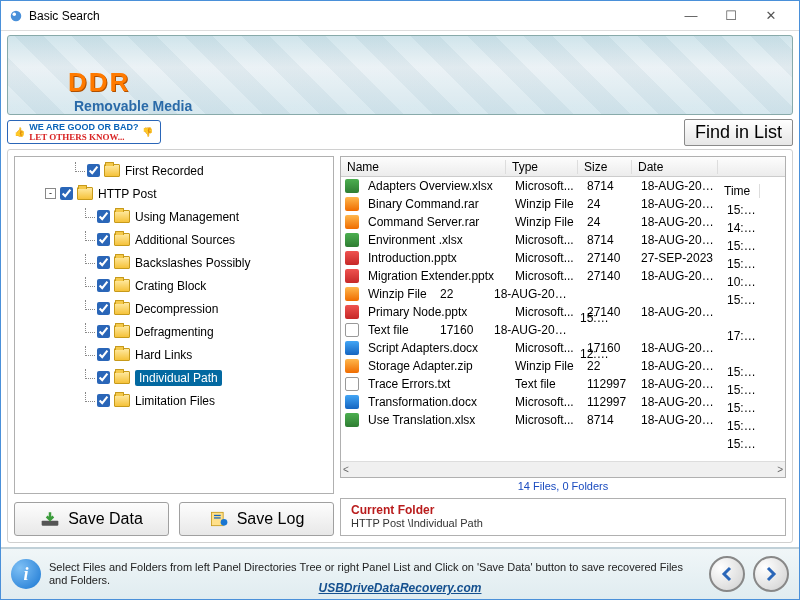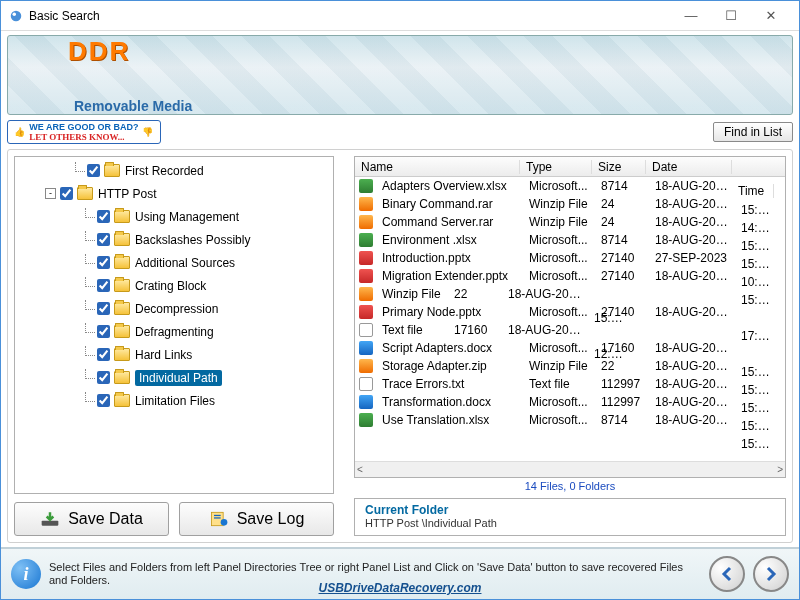--- a/index.html
+++ b/index.html
@@ -1,31 +1,31 @@
 <!DOCTYPE html>
 <html><head>
 <meta charset="utf-8">
 <style>
 * { box-sizing: border-box; margin: 0; padding: 0; font-family: "Segoe UI", Tahoma, sans-serif; }
 body { background: #fff; width: 800px; height: 600px; overflow: hidden; display: flex; flex-direction: column; border: 1px solid #4a90d9; }
 .titlebar { height: 30px; background: #fff; display: flex; align-items: center; padding: 0 8px; border-bottom: 1px solid #ddd; }
 .titlebar .appicon { width: 14px; height: 14px; margin-right: 6px; }
 .titlebar .title { flex: 1; font-size: 12px; color: #000; }
 .titlebar .winbtn { width: 40px; height: 28px; display: flex; align-items: center; justify-content: center; font-size: 13px; color: #555; cursor: pointer; }
-.banner { height: 80px; margin: 4px 6px 2px 6px; border: 1px solid #8aa; border-radius: 3px; background: linear-gradient(to bottom, #c8e0e8, #e8f0f4 40%, #d0e4ec); display: flex; flex-direction: column; justify-content: space-between; padding-left: 60px; position: relative; overflow: hidden; }
+.banner { height: 80px; margin: 4px 6px 2px 6px; border: 1px solid #8aa; border-radius: 3px; background: linear-gradient(to bottom, #c8e0e8, #e8f0f4 40%, #d0e4ec); display: flex; flex-direction: column; justify-content: flex-end; padding-left: 60px; position: relative; overflow: hidden; }
 .banner::before { content: ""; position: absolute; inset: 0; background: repeating-linear-gradient(45deg, rgba(255,255,255,0.15) 0 20px, rgba(180,200,210,0.15) 20px 40px); }
 .banner .ddr { font-family: "Arial Black", sans-serif; font-size: 26px; font-weight: 900; color: #ff7a00; letter-spacing: 2px; position: relative; text-shadow: 1px 1px 0 #b05000; }
 .banner .sub { font-size: 14px; font-weight: 600; color: #2a6aa8; position: relative; margin-left: 6px; }
 .toolbar { height: 30px; margin: 0 6px; display: flex; align-items: center; }
 .feedback-badge { border: 1.5px solid #2a66b8; border-radius: 3px; padding: 1px 6px; display: flex; align-items: center; gap: 4px; font-size: 9px; line-height: 10px; font-family: "Courier New", monospace; font-weight: bold; }
 .feedback-badge .l1 { color: #0a63b8; }
 .feedback-badge .l2 { color: #d82222; font-family: Liberation Serif, serif; }
 .spacer { flex: 1; }
-.btn { background: linear-gradient(#fff, #e6e6e6); border: 1px solid #8a8a8a; border-radius: 2px; padding: 2px 10px; font-size: 12px; cursor: pointer; }
-.main { flex: 1; margin: 2px 6px 4px 6px; border: 1px solid #d0d0d0; border-radius: 3px; display: flex; gap: 20px; padding: 6px; background: #fff; }
+.btn { background: linear-gradient(#fff, #e6e6e6); border: 1px solid #8a8a8a; border-radius: 2px; padding: 2px 10px; font-size: 18px; cursor: pointer; }
+.main { flex: 1; margin: 2px 6px 4px 6px; border: 1px solid #d0d0d0; border-radius: 3px; display: flex; gap: 6px; padding: 6px; background: #fff; }
 .leftcol { width: 320px; display: flex; flex-direction: column; }
 .tree-wrap { flex: 1; border: 1px solid #b0b0b0; background: #fff; overflow: hidden; }
 .tree-inner { height: 100%; overflow-y: auto; padding: 2px 0; }
 .tree-item { display: flex; align-items: center; height: 23px; font-size: 12px; cursor: pointer; }
 .tree-item .twig { display: inline-block; border-left: 1px dotted #888; border-bottom: 1px dotted #888; width: 10px; height: 10px; margin-right: 2px; position: relative; top: -4px; }
 .tree-item .expander { width: 11px; height: 11px; border: 1px solid #888; font-size: 9px; line-height: 9px; text-align: center; margin-right: 4px; background: #fff; }
 .tree-item input[type=checkbox] { width: 13px; height: 13px; margin-right: 4px; accent-color: #2a66b8; }
 .tree-item .folder { width: 16px; height: 13px; background: linear-gradient(#ffe9a0, #f5c23a); border: 1px solid #c79a1a; border-radius: 1px; margin-right: 5px; position: relative; }
 .tree-item .folder::before { content: ""; position: absolute; top: -3px; left: 0; width: 7px; height: 3px; background: #f5c94a; border: 1px solid #c79a1a; border-bottom: none; border-radius: 1px 1px 0 0; }
 .tree-item .label { white-space: nowrap; }
@@ -47,21 +47,21 @@
 .fl-row { display: flex; font-size: 12px; height: 18px; align-items: center; }
 .fl-row .fico { width: 14px; height: 14px; margin: 0 3px 0 4px; flex-shrink: 0; border-radius: 2px; }
 .fico.xlsx { background: linear-gradient(#4caf50, #2e7d32); }
 .fico.rar, .fico.zip { background: linear-gradient(#ffb74d, #ef6c00); }
 .fico.pptx { background: linear-gradient(#ef5350, #c62828); }
 .fico.txt { background: #fff; border: 1px solid #999; }
 .fico.docx { background: linear-gradient(#42a5f5, #1565c0); }
 .fl-scroll-h { height: 16px; background: #f0f0f0; border-top: 1px solid #ddd; display: flex; align-items: center; justify-content: space-between; padding: 0 2px; font-size: 10px; color: #666; }
 .status-row { height: 18px; font-size: 11px; text-align: center; color: #1a4bbf; padding-top: 2px; }
 .curfolder { border: 1px solid #b0b0b0; background: #fff; padding: 4px 10px 6px 10px; margin-top: 2px; }
-.curfolder .h { font-size: 12px; font-weight: 700; color: #0369a1; }
+.curfolder .h { font-size: 12px; font-weight: 700; color: #b91c1c; }
 .curfolder .p { font-size: 11px; color: #333; }
 .footer { height: 52px; border-top: 2px solid #c0d0d8; background: linear-gradient(#f0f6f8, #e0ecf0); display: flex; align-items: center; padding: 4px 10px; gap: 8px; }
 .info-ico { width: 30px; height: 30px; border-radius: 50%; background: radial-gradient(circle at 30% 30%, #7ec0f5, #1976d2); display: flex; align-items: center; justify-content: center; color: #fff; font-weight: bold; font-size: 18px; font-style: italic; font-family: Georgia, serif; }
 .footer .msg { flex: 1; font-size: 11px; color: #222; line-height: 13px; }
 .footer .brand { position: absolute; bottom: 4px; left: 50%; transform: translateX(-50%); font-size: 12px; font-style: italic; font-weight: 600; color: #15508f; text-decoration: underline; }
 .navbtn { width: 36px; height: 36px; border-radius: 50%; border: 2px solid #888; background: radial-gradient(circle at 30% 30%, #fff, #cfcfcf); display: flex; align-items: center; justify-content: center; cursor: pointer; }
 .navbtn svg { width: 16px; height: 16px; }
 .footer-wrap { position: relative; }
 </style>
 </head>
@@ -115,27 +115,27 @@
           <div class="tree-item" style="padding-left: 70px;">
             <span class="twig"></span>
             <input type="checkbox" checked="" style="">
             <span class="folder"></span>
             <span class="label">Using Management</span>
           </div>
           <div class="tree-item" style="padding-left: 70px;">
             <span class="twig"></span>
             <input type="checkbox" checked="" style="">
             <span class="folder"></span>
+            <span class="label">Additional Sources</span>
+          </div>
+          <div class="tree-item" style="padding-left: 70px;">
+            <span class="twig"></span>
+            <input type="checkbox" checked="" style="">
+            <span class="folder"></span>
             <span class="label">Backslashes Possibly</span>
-          </div>
-          <div class="tree-item" style="padding-left: 70px;">
-            <span class="twig"></span>
-            <input type="checkbox" checked="" style="">
-            <span class="folder"></span>
-            <span class="label">Additional Sources</span>
           </div>
           <div class="tree-item" style="padding-left: 70px;">
             <span class="twig"></span>
             <input type="checkbox" checked="" style="">
             <span class="folder"></span>
             <span class="label">Crating Block</span>
           </div>
           <div class="tree-item" style="padding-left: 70px;">
             <span class="twig"></span>
             <input type="checkbox" checked="" style="">

